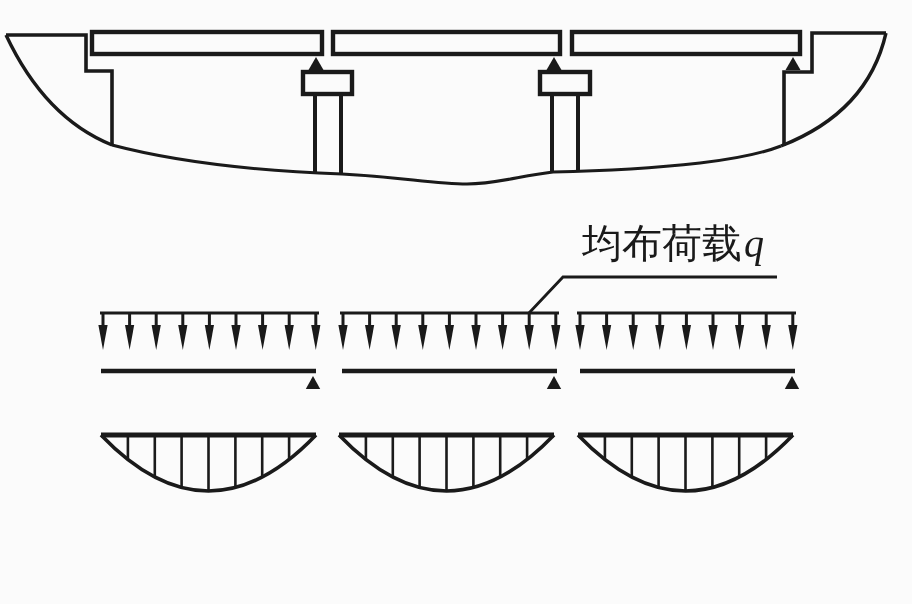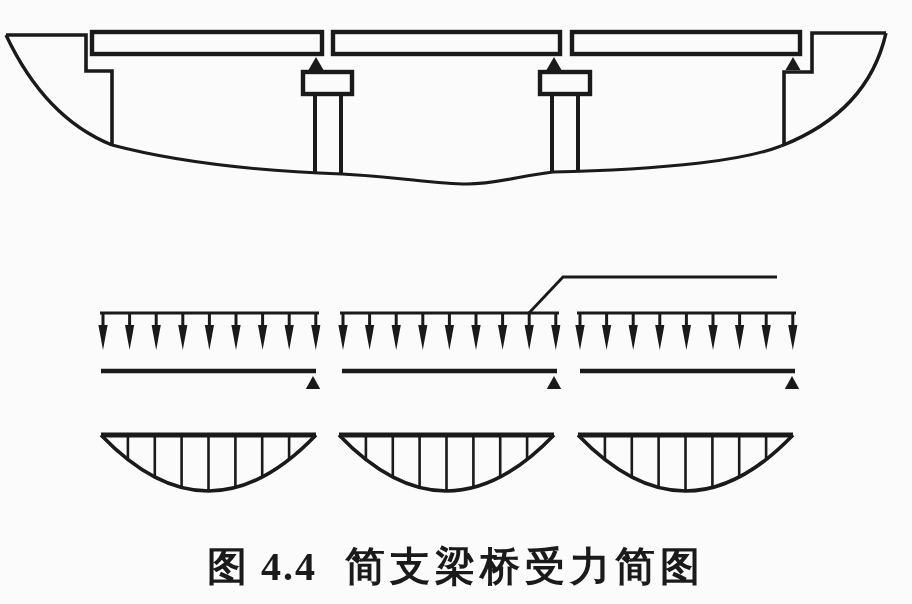--- a/index.html
+++ b/index.html
@@ -104,18 +104,18 @@
     </g>
 
     <g>
       <use href="#moment-span" transform="translate(101,435)"></use>
       <use href="#moment-span" transform="translate(339,435)"></use>
       <use href="#moment-span" transform="translate(578,435)"></use>
     </g>
   </svg>
 
 
+  <div class="label label-udl">
+    <span>均布荷载</span><span class="sym">q</span>
+  </div>
 
-  <div class="caption">
-    <span class="num">图 4.4</span><span class="ttl">简支梁桥受力简图</span>
-  </div>
 
 </div>
 
 </body></html>

